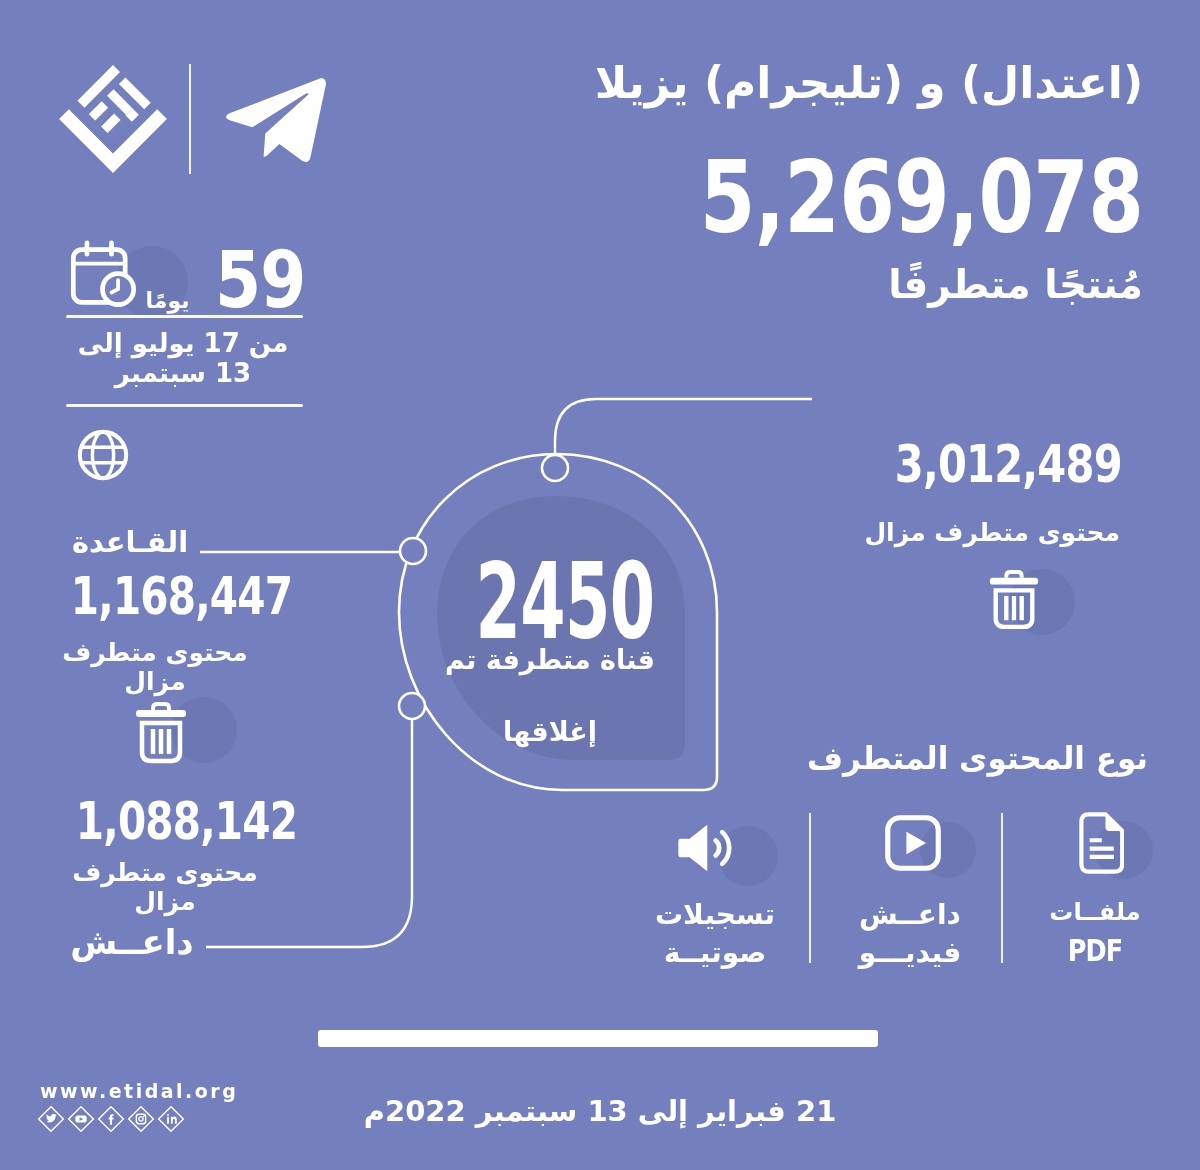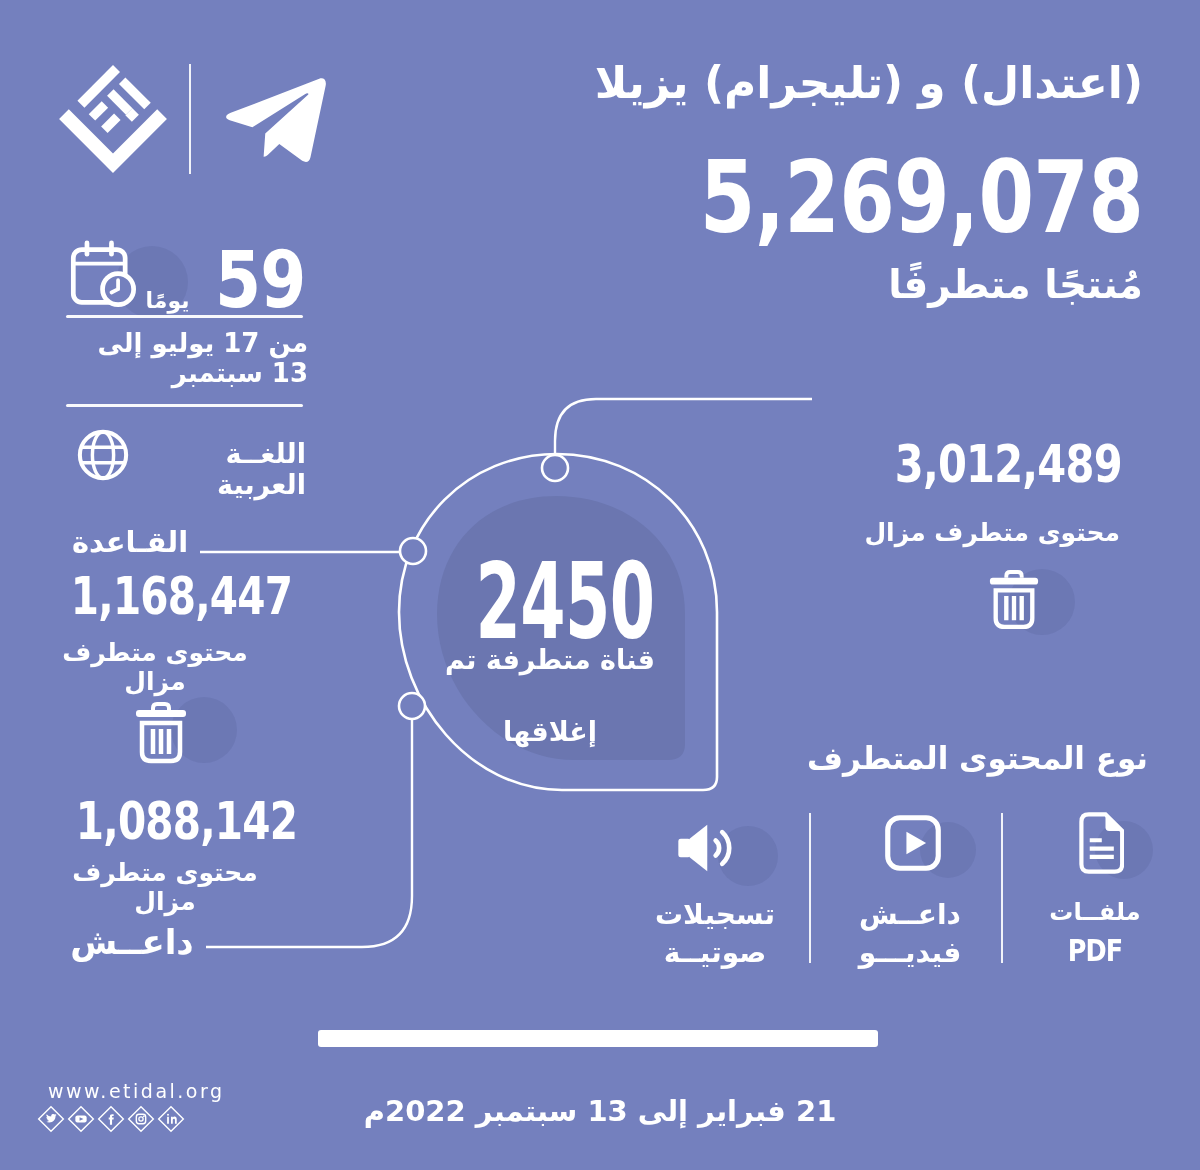--- a/index.html
+++ b/index.html
@@ -86,31 +86,30 @@
       <path d="M5 25 H57" stroke-width="4"></path>
     </g>
     <circle cx="51" cy="52" r="16.5" fill="#7480BE" stroke="#fff" stroke-width="5"></circle>
     <path d="M51 52 V42.5 M51 52 L44 55.5" stroke="#fff" stroke-width="4" stroke-linecap="round" fill="none"></path>
   </svg>
   <div class="abs z1" style="left:150px;top:241px;width:156px;display:flex;flex-direction:row;direction:rtl;align-items:flex-end;gap:10px;justify-content:flex-start;">
     <span class="txt num" style="font-size:78px;line-height:1;transform:scaleX(.85);transform-origin:100% 50%;">59</span>
     <span class="txt rtl" style="font-size:22px;padding-bottom:6px;">يومًا</span>
   </div>
   <div class="hline z1" style="left:66px;top:315px;width:237px;"></div>
-  <div class="abs z1 txt rtl ctr" style="left:58px;top:328px;width:250px;font-size:26px;text-align:right;">من 17 يوليو إلى 13 سبتمبر</div>
+  <div class="abs z1 txt rtl ctr" style="left:58px;top:328px;width:250px;font-size:26px;">من 17 يوليو إلى 13 سبتمبر</div>
   <div class="hline z1" style="left:66px;top:404px;width:237px;"></div>
 
   <svg class="abs z1" style="left:76px;top:428px;" width="54" height="54" viewBox="0 0 56 56">
     <g stroke="#fff" fill="none">
       <circle cx="28" cy="28" r="24" stroke-width="4.2"></circle>
       <ellipse cx="28" cy="28" rx="11" ry="24" stroke-width="3.6"></ellipse>
       <path d="M6 20 H50 M6 36 H50" stroke-width="3.6"></path>
     </g>
   </svg>
-  <div class="abs z1 txt rtl rgt" style="left:148px;top:438px;width:158px;font-size:27px;">اللغــة العربية</div>
 
   <div class="abs z1 txt num cond-r" style="right:78px;top:436px;font-size:52px;line-height:1.1;">3,012,489</div>
   <div class="abs z1 txt rtl rgt" style="right:80px;top:518px;font-size:25px;">محتوى متطرف مزال</div>
   <svg class="abs z1" style="left:988px;top:568px;" width="52" height="62" viewBox="0 0 54 64">
     <rect x="2" y="10" width="50" height="7" rx="3" fill="#fff"></rect>
     <path d="M19 10 V8 Q19 4 23 4 H31 Q35 4 35 8 V10" fill="none" stroke="#fff" stroke-width="4"></path>
     <path d="M8 23 H46 V52 Q46 61 37 61 H17 Q8 61 8 52 Z" fill="none" stroke="#fff" stroke-width="4.5"></path>
     <path d="M19 29 V54 M27 29 V54 M35 29 V54" stroke="#fff" stroke-width="4.5" fill="none"></path>
   </svg>
 
@@ -157,21 +156,21 @@
     <path d="M14 20 L33 5 V55 L14 40 Z" fill="#fff"></path>
     <path d="M42 22 A10.5 10.5 0 0 1 42 38" stroke="#fff" stroke-width="5" fill="none" stroke-linecap="round"></path>
     <path d="M49 13 A23 23 0 0 1 49 47" stroke="#fff" stroke-width="5" fill="none" stroke-linecap="round"></path>
   </svg>
   <div class="abs z1 txt rtl ctr" style="left:640px;top:898px;width:150px;font-size:28px;">تسجيلات</div>
   <div class="abs z1 txt rtl ctr" style="left:640px;top:936px;width:150px;font-size:28px;">صوتيــة</div>
 
   <div class="abs z1" style="left:318px;top:1030px;width:560px;height:17px;background:#fff;border-radius:3px;"></div>
   <div class="abs z1 txt rtl ctr" style="left:240px;top:1094px;width:720px;font-size:29px;">21 فبراير إلى 13 سبتمبر 2022م</div>
 
-  <div class="abs z1 txt" style="left:40px;top:1080px;font-size:19px;font-weight:400;letter-spacing:2.5px;margin-left:8px;">www.etidal.org</div>
+  <div class="abs z1 txt" style="left:40px;top:1080px;font-size:19px;font-weight:700;letter-spacing:2.5px;">www.etidal.org</div>
 
   <div class="abs z1" style="left:36px;top:1104px;display:flex;gap:-2px;">
     <svg width="30" height="30" viewBox="0 0 34 34">
       <path d="M17 3 L31 17 L17 31 L3 17 Z" fill="none" stroke="#fff" stroke-width="1.6"></path>
       <path fill="#fff" d="M23.4 12.4c-.45.2-.93.33-1.43.4.51-.31.9-.8 1.09-1.38-.48.28-1.01.49-1.58.6a2.49 2.49 0 0 0-4.31 1.7c0 .2.02.38.06.56a7.07 7.07 0 0 1-5.13-2.6 2.49 2.49 0 0 0 .77 3.32 2.5 2.5 0 0 1-1.13-.31v.03c0 1.2.86 2.21 2 2.44-.21.06-.43.09-.66.09l-.47-.05a2.5 2.5 0 0 0 2.33 1.73 5 5 0 0 1-3.09 1.07l-.59-.04a7.05 7.05 0 0 0 3.82 1.12c4.58 0 7.09-3.8 7.09-7.09v-.32c.49-.35.9-.79 1.23-1.27z"></path>
     </svg>
     <svg width="30" height="30" viewBox="0 0 34 34">
       <path d="M17 3 L31 17 L17 31 L3 17 Z" fill="none" stroke="#fff" stroke-width="1.6"></path>
       <rect x="10.6" y="12.9" width="12.8" height="8.2" rx="2.4" fill="#fff"></rect>
       <path d="M15.4 15.1 L19.8 17 L15.4 18.9 Z" fill="#7480BE"></path>

